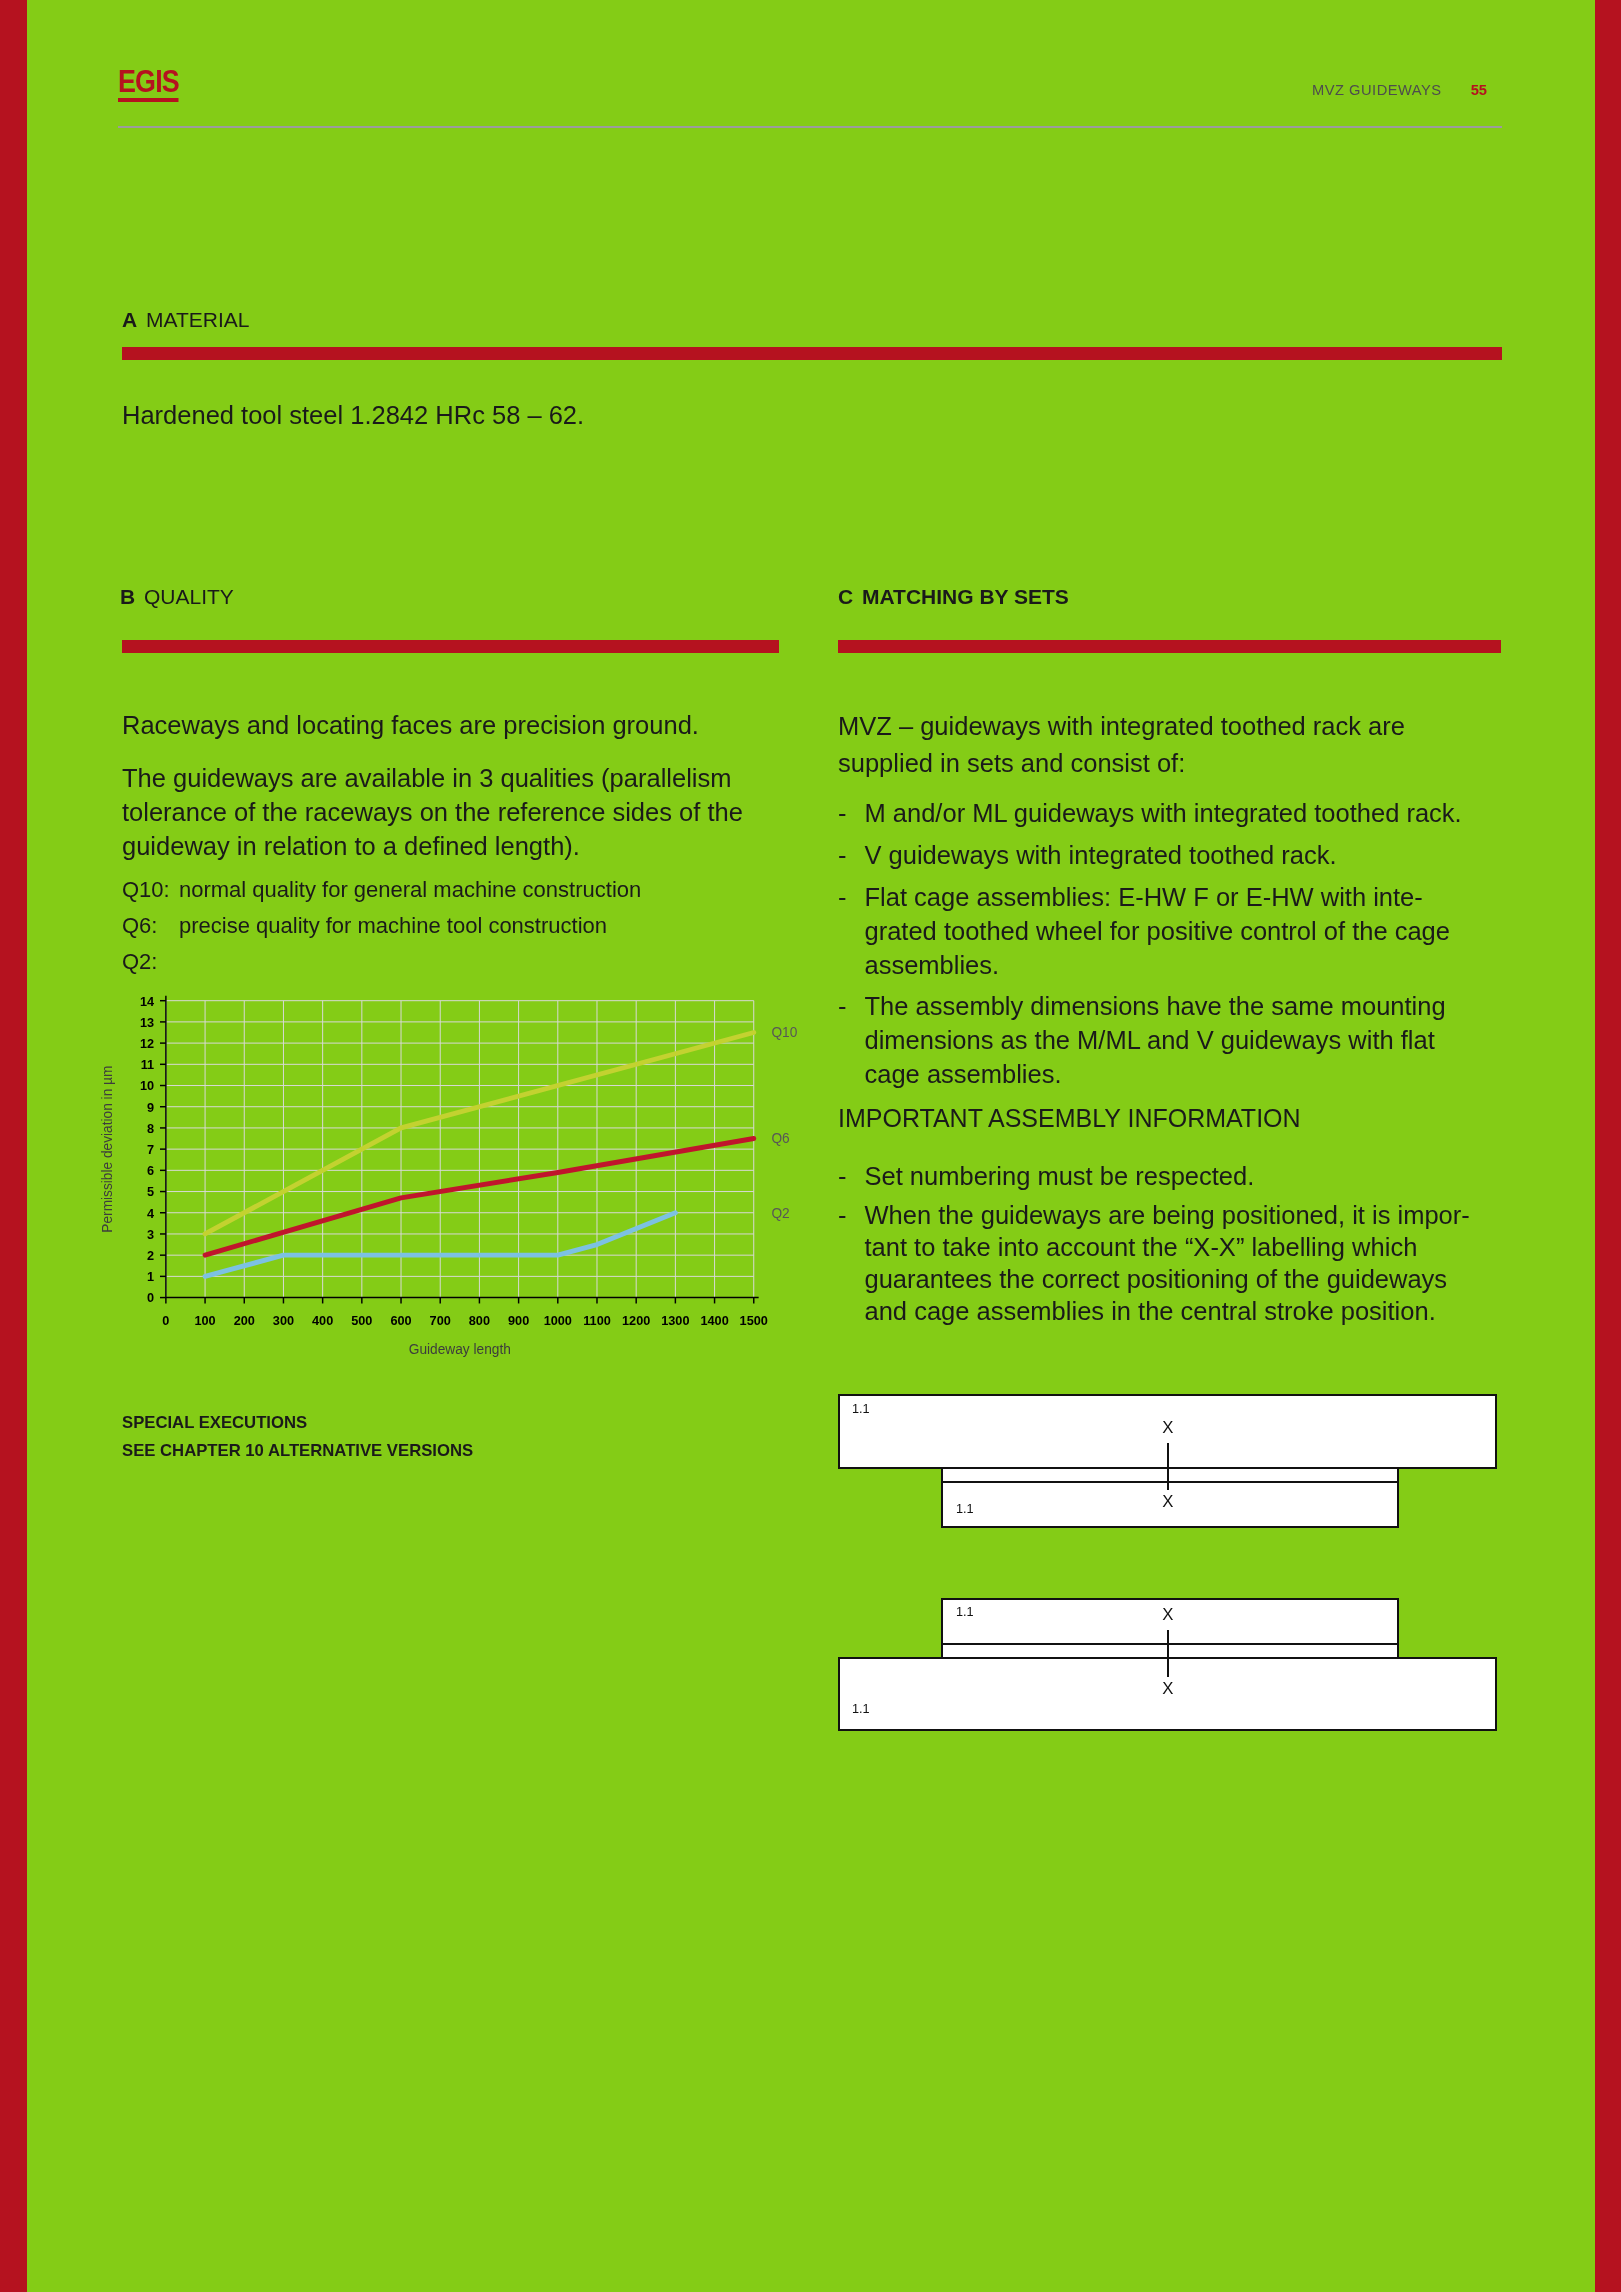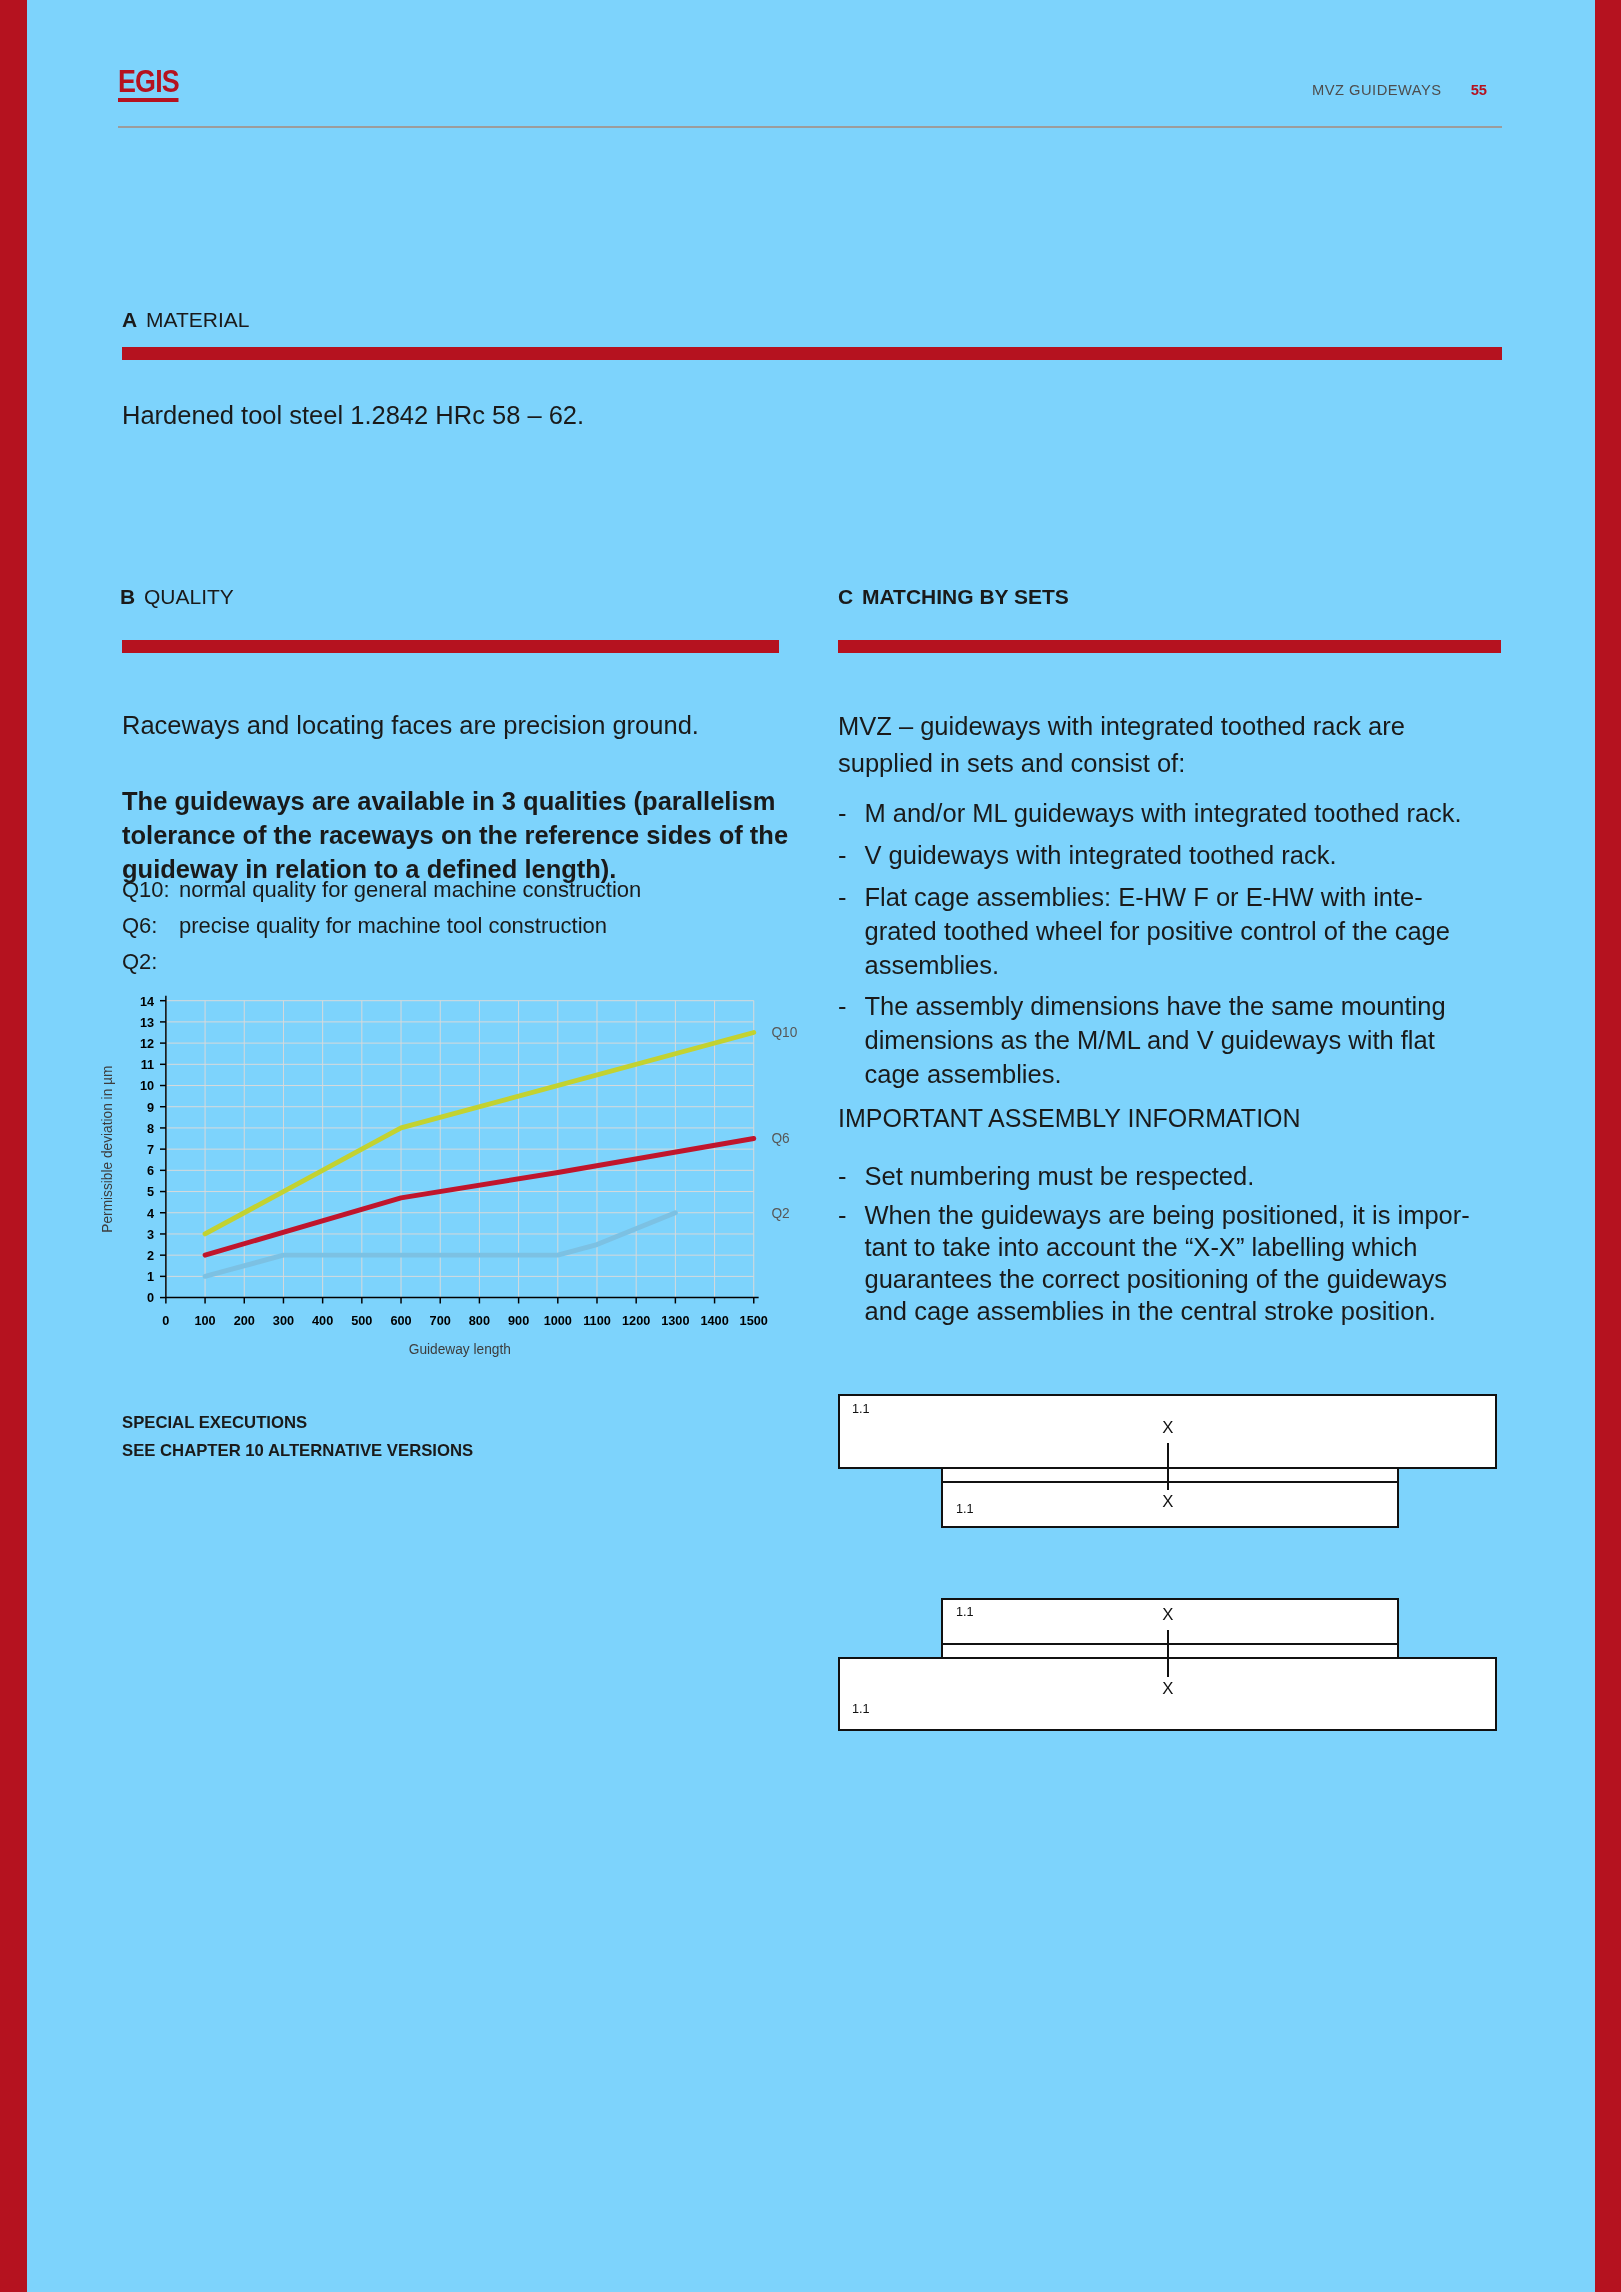--- a/index.html
+++ b/index.html
@@ -1,17 +1,17 @@
 <!DOCTYPE html>
 <html><head>
 <meta charset="utf-8">
 <style>
   :root{ --red:#b5121f; --ink:#1a1a1a; }
   html,body{margin:0;padding:0;background:#e8e8e8;}
-  .page{position:relative;width:1621px;height:2293px;background:#7dd3fc;
+  .page{position:relative;width:1621px;height:2293px;background:#84cc16;
         font-family:"Liberation Sans",sans-serif;color:var(--ink);overflow:hidden;}
   .abs{position:absolute;}
   .edge{position:absolute;top:0;bottom:0;width:26.5px;background:var(--red);}
   .edge-l{left:0;} .edge-r{right:0;}
   .logo{font-size:32px;font-weight:bold;color:var(--red);letter-spacing:-1px;
         border-bottom:4.9px solid var(--red);padding-bottom:1px;line-height:1;
         transform:scaleX(0.84);transform-origin:left top;}
   .hdr-right{display:flex;align-items:baseline;gap:29px;}
   .hdr-title{font-size:14.7px;color:#4d4d4d;letter-spacing:0.5px;}
   .hdr-page{font-size:14.7px;font-weight:bold;color:var(--red);}
@@ -61,21 +61,21 @@
     <span class="ltr">A</span><span class="ttl">MATERIAL</span>
   </div>
   <div class="abs redbar" style="left:122px;top:347px;width:1380px;"></div>
   <div class="abs body" style="left:122px;top:398px;width:882px;">Hardened tool steel 1.2842 HRc 58 – 62.</div>
 
   <div class="abs sec-head" style="left:120px;top:585px;">
     <span class="ltr">B</span><span class="ttl">QUALITY</span>
   </div>
   <div class="abs redbar" style="left:122px;top:640px;width:657px;"></div>
   <div class="abs body" style="left:122px;top:708px;width:706px;">Raceways and locating faces are precision ground.</div>
-  <div class="abs body" style="left:122px;top:784px;width:706px;font-weight:bold;">The guideways are available in 3 qualities (parallelism
+  <div class="abs body" style="left:122px;top:761px;width:706px;">The guideways are available in 3 qualities (parallelism
 tolerance of the raceways on the reference sides of the
 guideway in relation to a defined length).</div>
 
   <div class="abs qlist" style="left:122px;top:872px;width:686px;">
     <div class="qrow">
       <span class="qcode">Q10:</span>
       <span class="qtext">normal quality for general machine construction</span>
     </div>
     <div class="qrow">
       <span class="qcode">Q6:</span>

